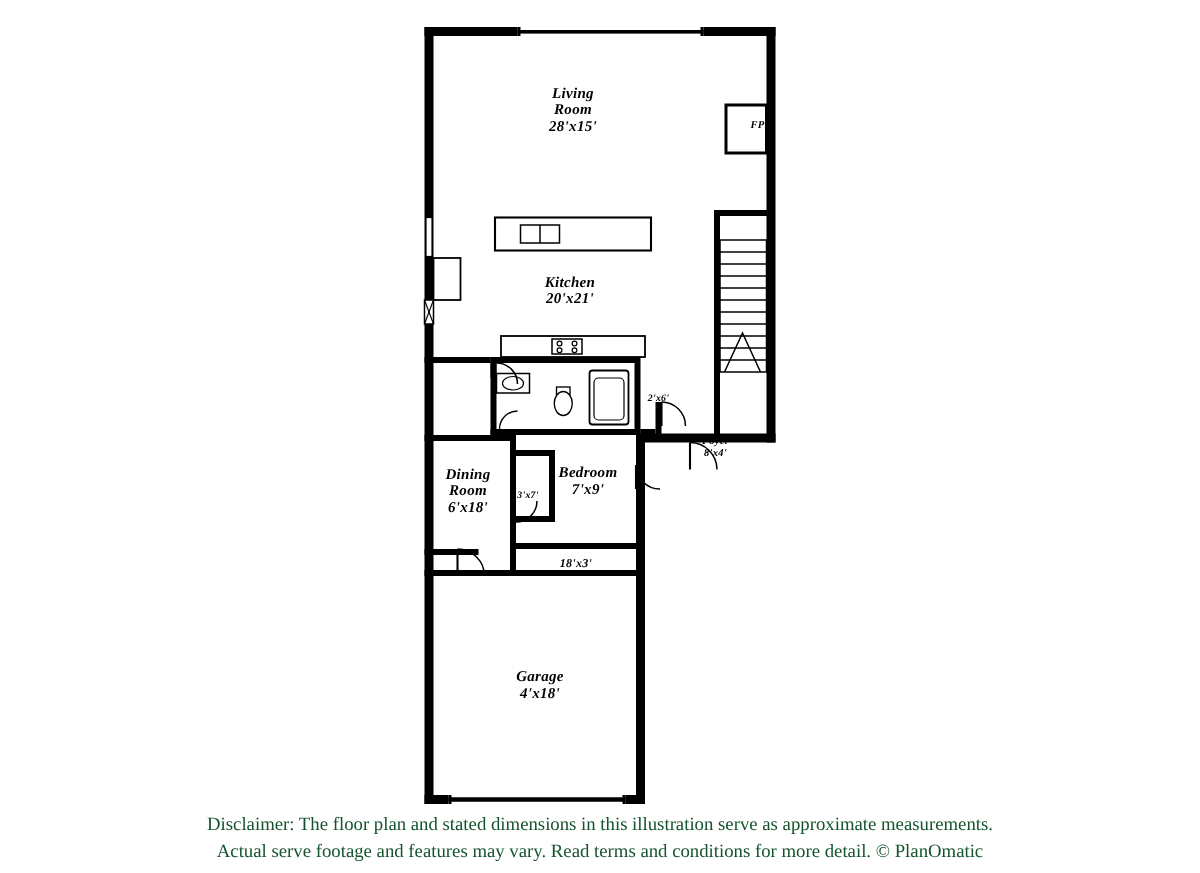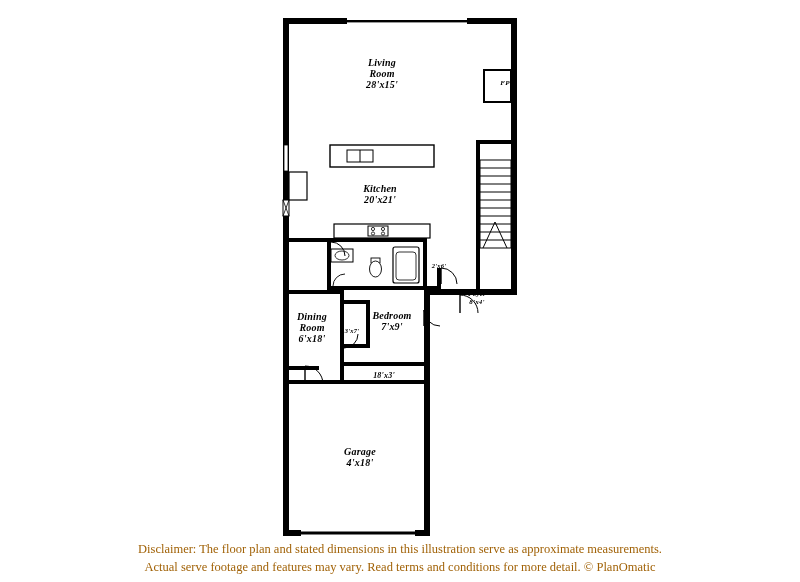--- a/index.html
+++ b/index.html
@@ -45,21 +45,21 @@
   .lbl-fp       { left: 496px; top: 80px;  width: 18px;  font-size: 7px; }
 
   .disclaimer {
     position: absolute;
     left: 0;
     top: 540px;
     width: 800px;
     text-align: center;
     font-family: "Liberation Serif", serif;
     font-size: 12.5px;
-    color: #a16207;
+    color: #14532d;
     line-height: 1.45;
   }
   .disclaimer div { display: block; }
 </style>
 </head>
 <body>
 
 <svg id="plan" viewBox="0 0 800 582">
 
   <g fill="#000000">

